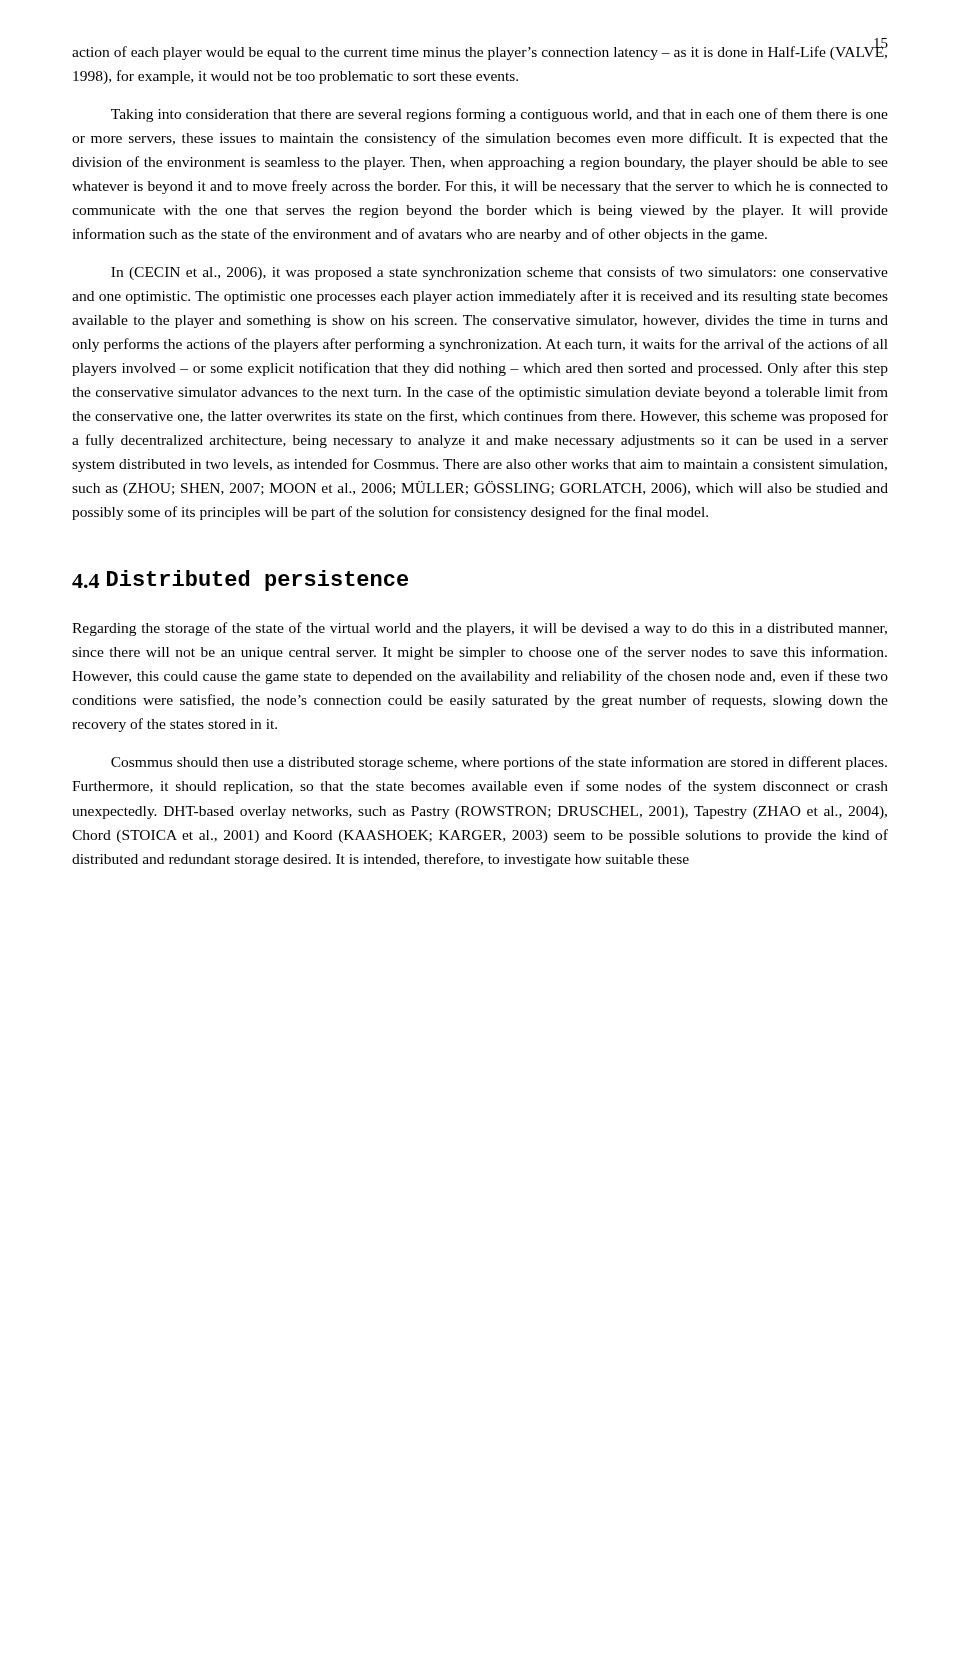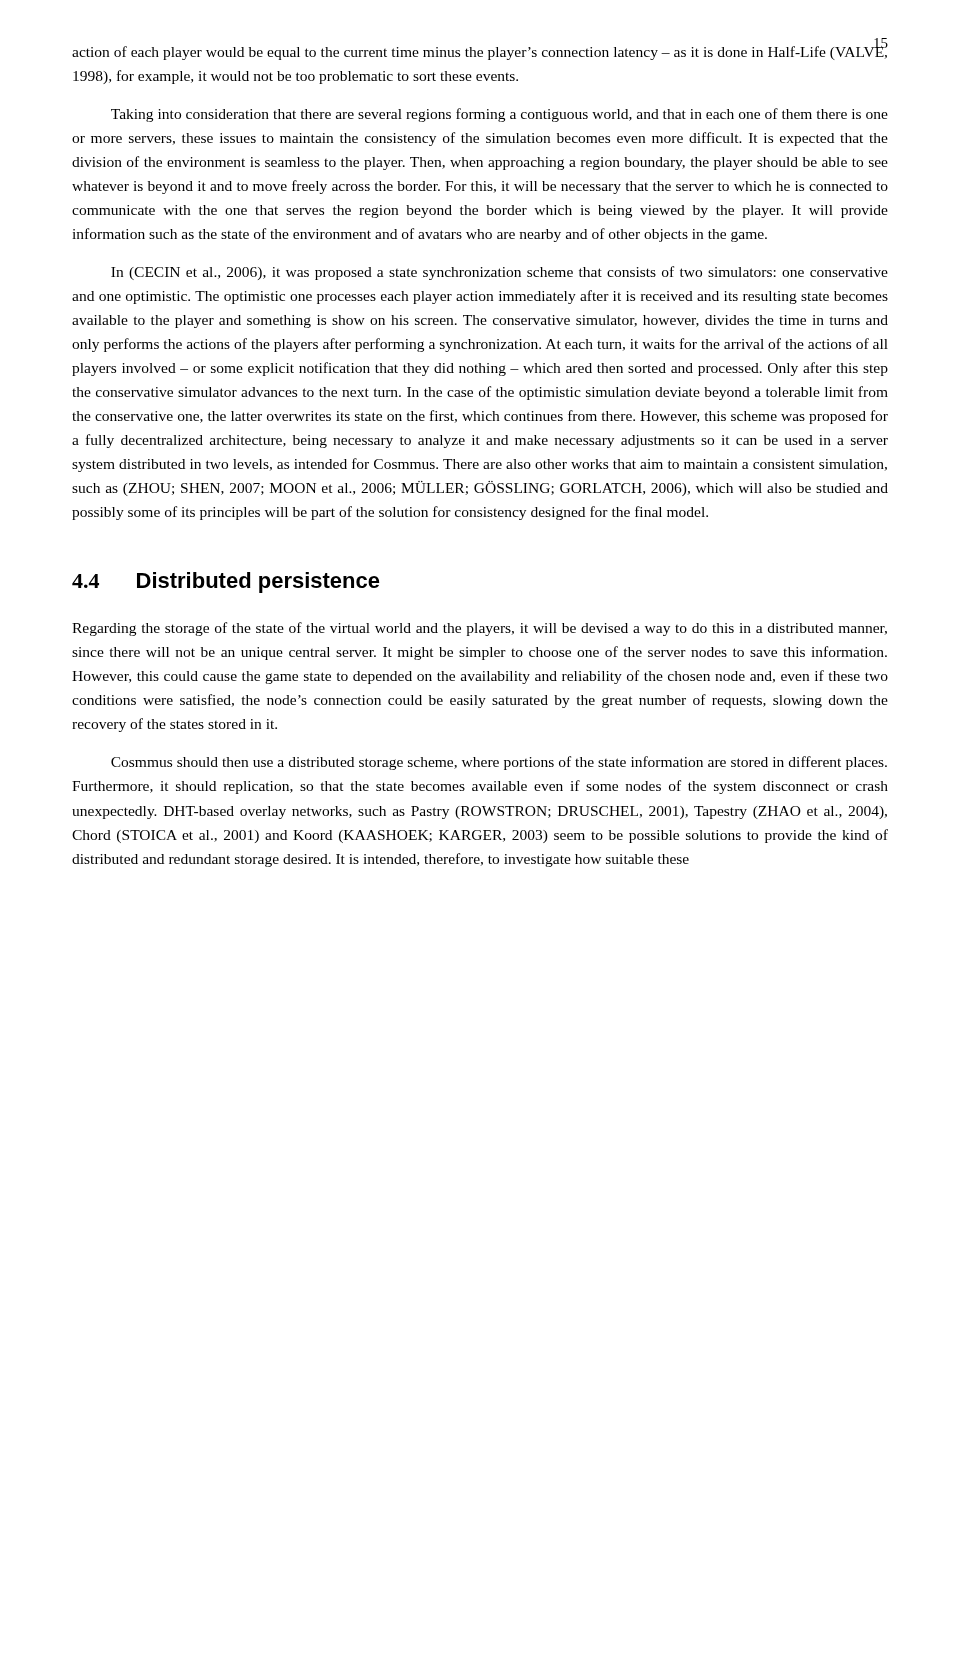--- a/index.html
+++ b/index.html
@@ -40,36 +40,36 @@
 
     .paragraph-indent {
       text-align: justify;
       text-indent: 2.5em;
       margin-bottom: 0;
     }
 
     .section-heading {
       display: flex;
       align-items: center;
-      gap: 36px;
+      gap: 6px;
       margin-bottom: 18px;
       margin-top: 40px;
     }
 
     .section-number {
       font-size: 22px;
       font-weight: bold;
       font-family: "Times New Roman", Times, serif;
       white-space: nowrap;
     }
 
     .section-title {
       font-size: 22px;
       font-weight: bold;
-      font-family: Liberation Sans, sans-serif;
+      font-family: Liberation Mono, monospace;
     }
 
     .para-block {
       margin-bottom: 14px;
     }
   </style>
 </head>
 <body>
 
 <div class="page">

